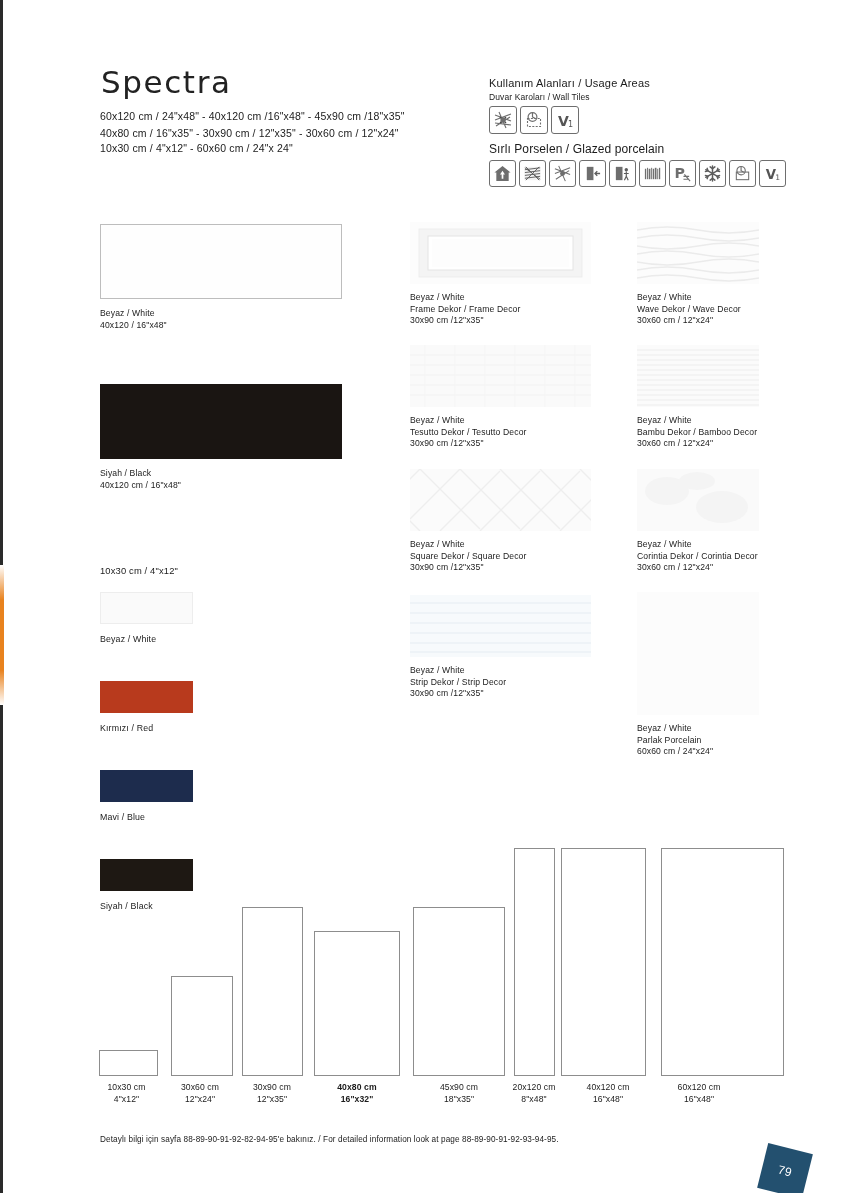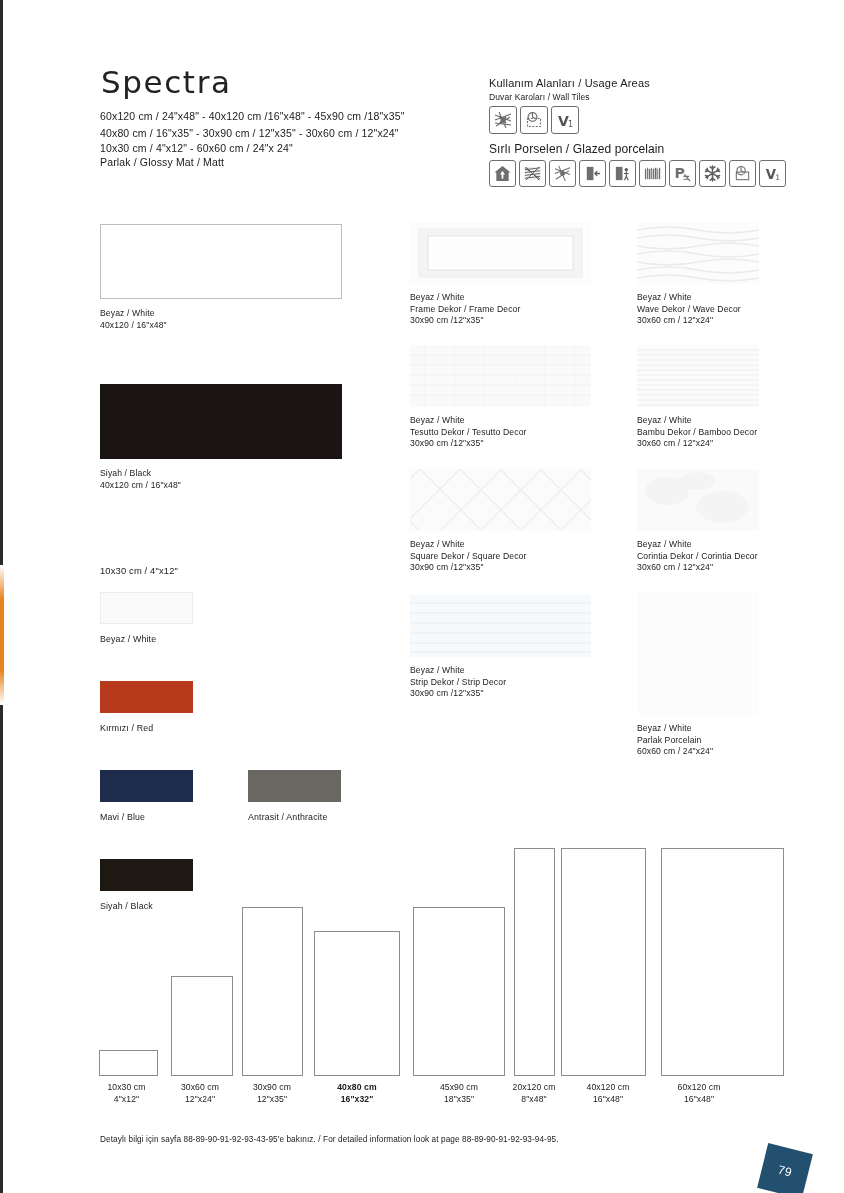--- a/index.html
+++ b/index.html
@@ -91,21 +91,20 @@
 
   <div class="edge"></div>
   <div class="edge-orange"></div>
 
   <div class="title">Spectra</div>
 
   <div class="sizes">
     <div>60x120 cm / 24"x48" - 40x120 cm /16"x48" - 45x90 cm /18"x35"</div>
     <div>40x80 cm / 16"x35" - 30x90 cm / 12"x35" - 30x60 cm / 12"x24"</div>
     <div class="tight">10x30 cm / 4"x12" - 60x60 cm / 24"x 24"</div>
-    <div class="tight">Parlak / Glossy  Mat / Matt</div>
   </div>
 
   <div class="usage">
     <div class="usage-h">Kullanım Alanları / Usage Areas</div>
     <div class="usage-sub">Duvar Karoları / Wall Tiles</div>
 
     <div class="ico-row">
       <div class="ico">
         <svg width="20" height="20" viewBox="0 0 20 20">
           <g stroke="#6e6e6e" stroke-width="1.1" fill="none">
@@ -238,24 +237,20 @@
     <div class="crow">
       <div class="cell">
         <div class="chip" style="background:#b83a1d;"></div>
         <div class="cname">Kırmızı / Red</div>
       </div>
     </div>
     <div class="crow">
       <div class="cell">
         <div class="chip" style="background:#1d2c4d;"></div>
         <div class="cname">Mavi / Blue</div>
-      </div>
-      <div class="cell">
-        <div class="chip" style="background:#6a6763;"></div>
-        <div class="cname">Antrasit / Anthracite</div>
       </div>
     </div>
     <div class="crow">
       <div class="cell">
         <div class="chip" style="background:#1e1813;"></div>
         <div class="cname">Siyah / Black</div>
       </div>
     </div>
   </div>
 
@@ -431,18 +426,18 @@
     <div class="clab" style="left:470px; width:86px;">
       <span>40x120 cm</span><br>
       <span>16"x48"</span>
     </div>
     <div class="clab" style="left:554px; width:100px;">
       <span>60x120 cm</span><br>
       <span>16"x48"</span>
     </div>
   </div>
 
-  <div class="footnote">Detaylı bilgi için sayfa 88-89-90-91-92-93-43-95'e bakınız. / For detailed information look at page 88-89-90-91-92-93-94-95.</div>
+  <div class="footnote">Detaylı bilgi için sayfa 88-89-90-91-92-82-94-95'e bakınız. / For detailed information look at page 88-89-90-91-92-93-94-95.</div>
 
   <div class="pagebadge"></div>
   <div class="pagenum">79</div>
 
 </div>
 
 </body></html>

